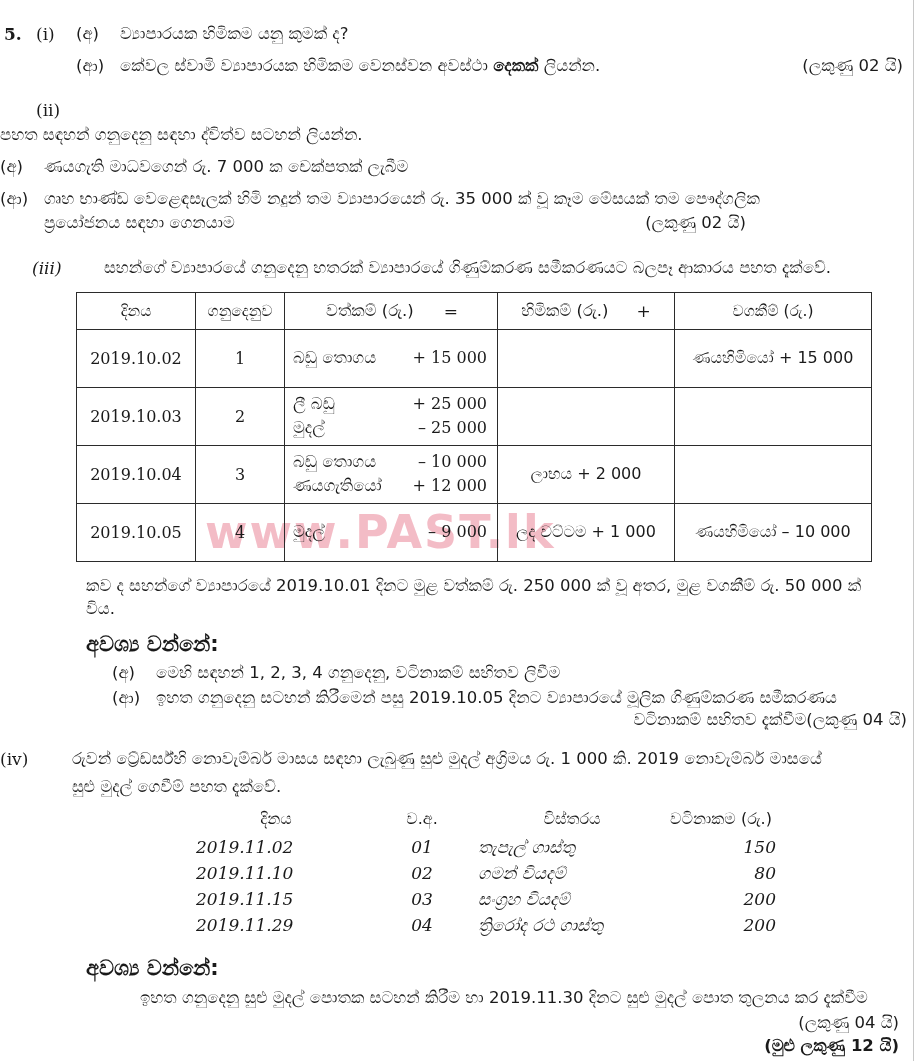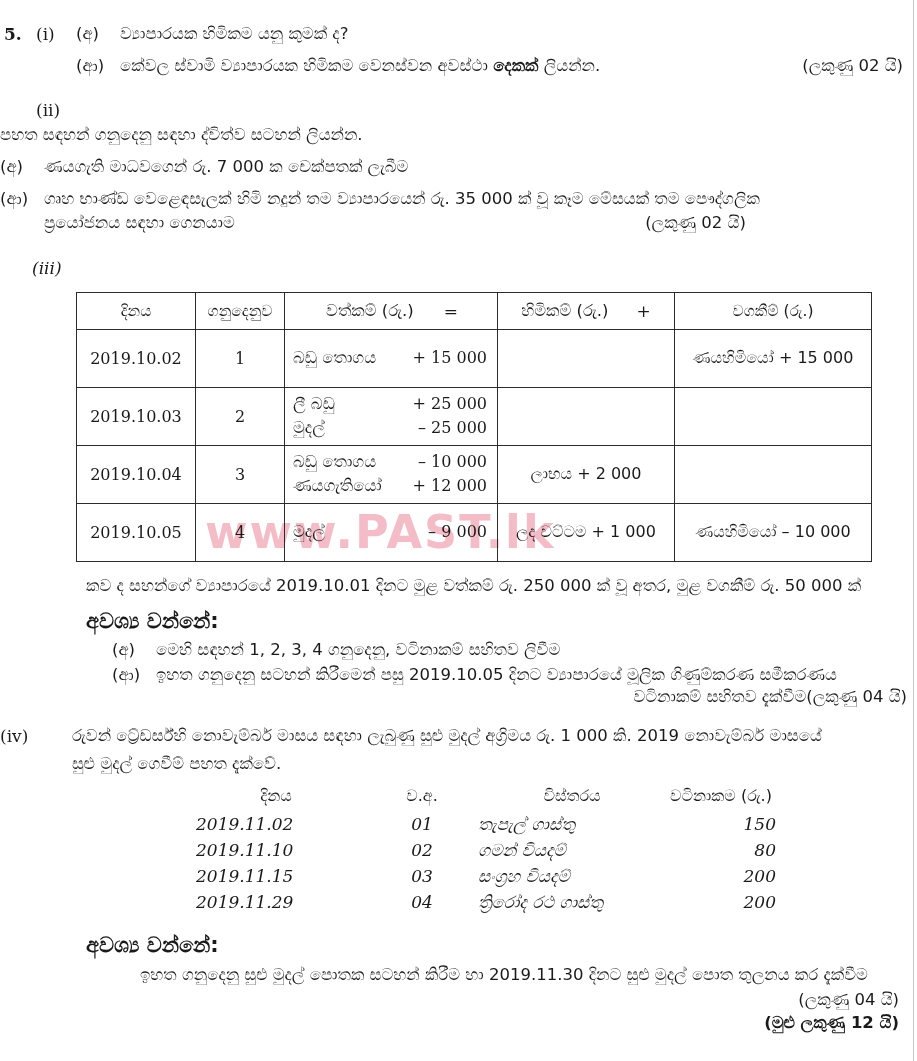--- a/index.html
+++ b/index.html
@@ -216,20 +216,23 @@
               <span class="sin">ප්‍රයෝජනය සඳහා ගෙනයාම</span>
               <span class="sin">(ලකුණු 02  යි)</span>
             </span>
           </span>
         </div>
       </div>
     </div>
 
     <div class="qrow" style="margin-top:20px;">
       <div class="marker rm" style="width:72px; padding-left:32px;font-style:italic;">(iii)</div>
+      <div class="qbody" style="padding-right:8px;">
+        <div class="sin">සහන්ගේ ව්‍යාපාරයේ ගනුදෙනු හතරක් ව්‍යාපාරයේ ගිණුම්කරණ සමීකරණයට බලපෑ ආකාරය පහත දැක්වේ.</div>
+      </div>
     </div>
 
     <table class="eqtable">
       <thead>
         <tr>
           <th class="c-date sin">දිනය</th>
           <th class="c-txn sin">ගනුදෙනුව</th>
           <th class="c-assets">
             <div class="hdr-assets-inner">
               <span class="sin">වත්කම් (රු.)</span>
@@ -313,20 +316,21 @@
           </td>
           <td class="c-eq sin cellcenter">ලද වට්ටම + 1 000</td>
           <td class="c-liab sin cellcenter">ණයහිමියෝ  –  10 000</td>
         </tr>
 
       </tbody>
     </table>
 
     <div style="margin-left:86px; margin-top:14px; padding-right:10px;">
       <div class="sin">කව ද සහන්ගේ ව්‍යාපාරයේ 2019.10.01 දිනට මුළ වත්කම් රු. 250 000 ක් වූ අතර, මුළ වගකීම් රු. 50 000 ක්</div>
+      <div class="sin" style="margin-top:4px;">විය.</div>
     </div>
 
     <div class="req-label sin" style="margin-left:86px; margin-top:14px;">අවශ්‍ය වන්නේ:</div>
 
     <div style="margin-left:112px; margin-top:7px; display:flex;">
       <span class="sin" style="width:44px; flex:0 0 44px;">(අ)</span>
       <span class="sin">මෙහි සඳහන් 1, 2, 3, 4 ගනුදෙනු, වටිනාකම් සහිතව ලිවීම</span>
     </div>
 
     <div style="margin-left:112px; margin-top:6px; display:flex; padding-right:10px;">

